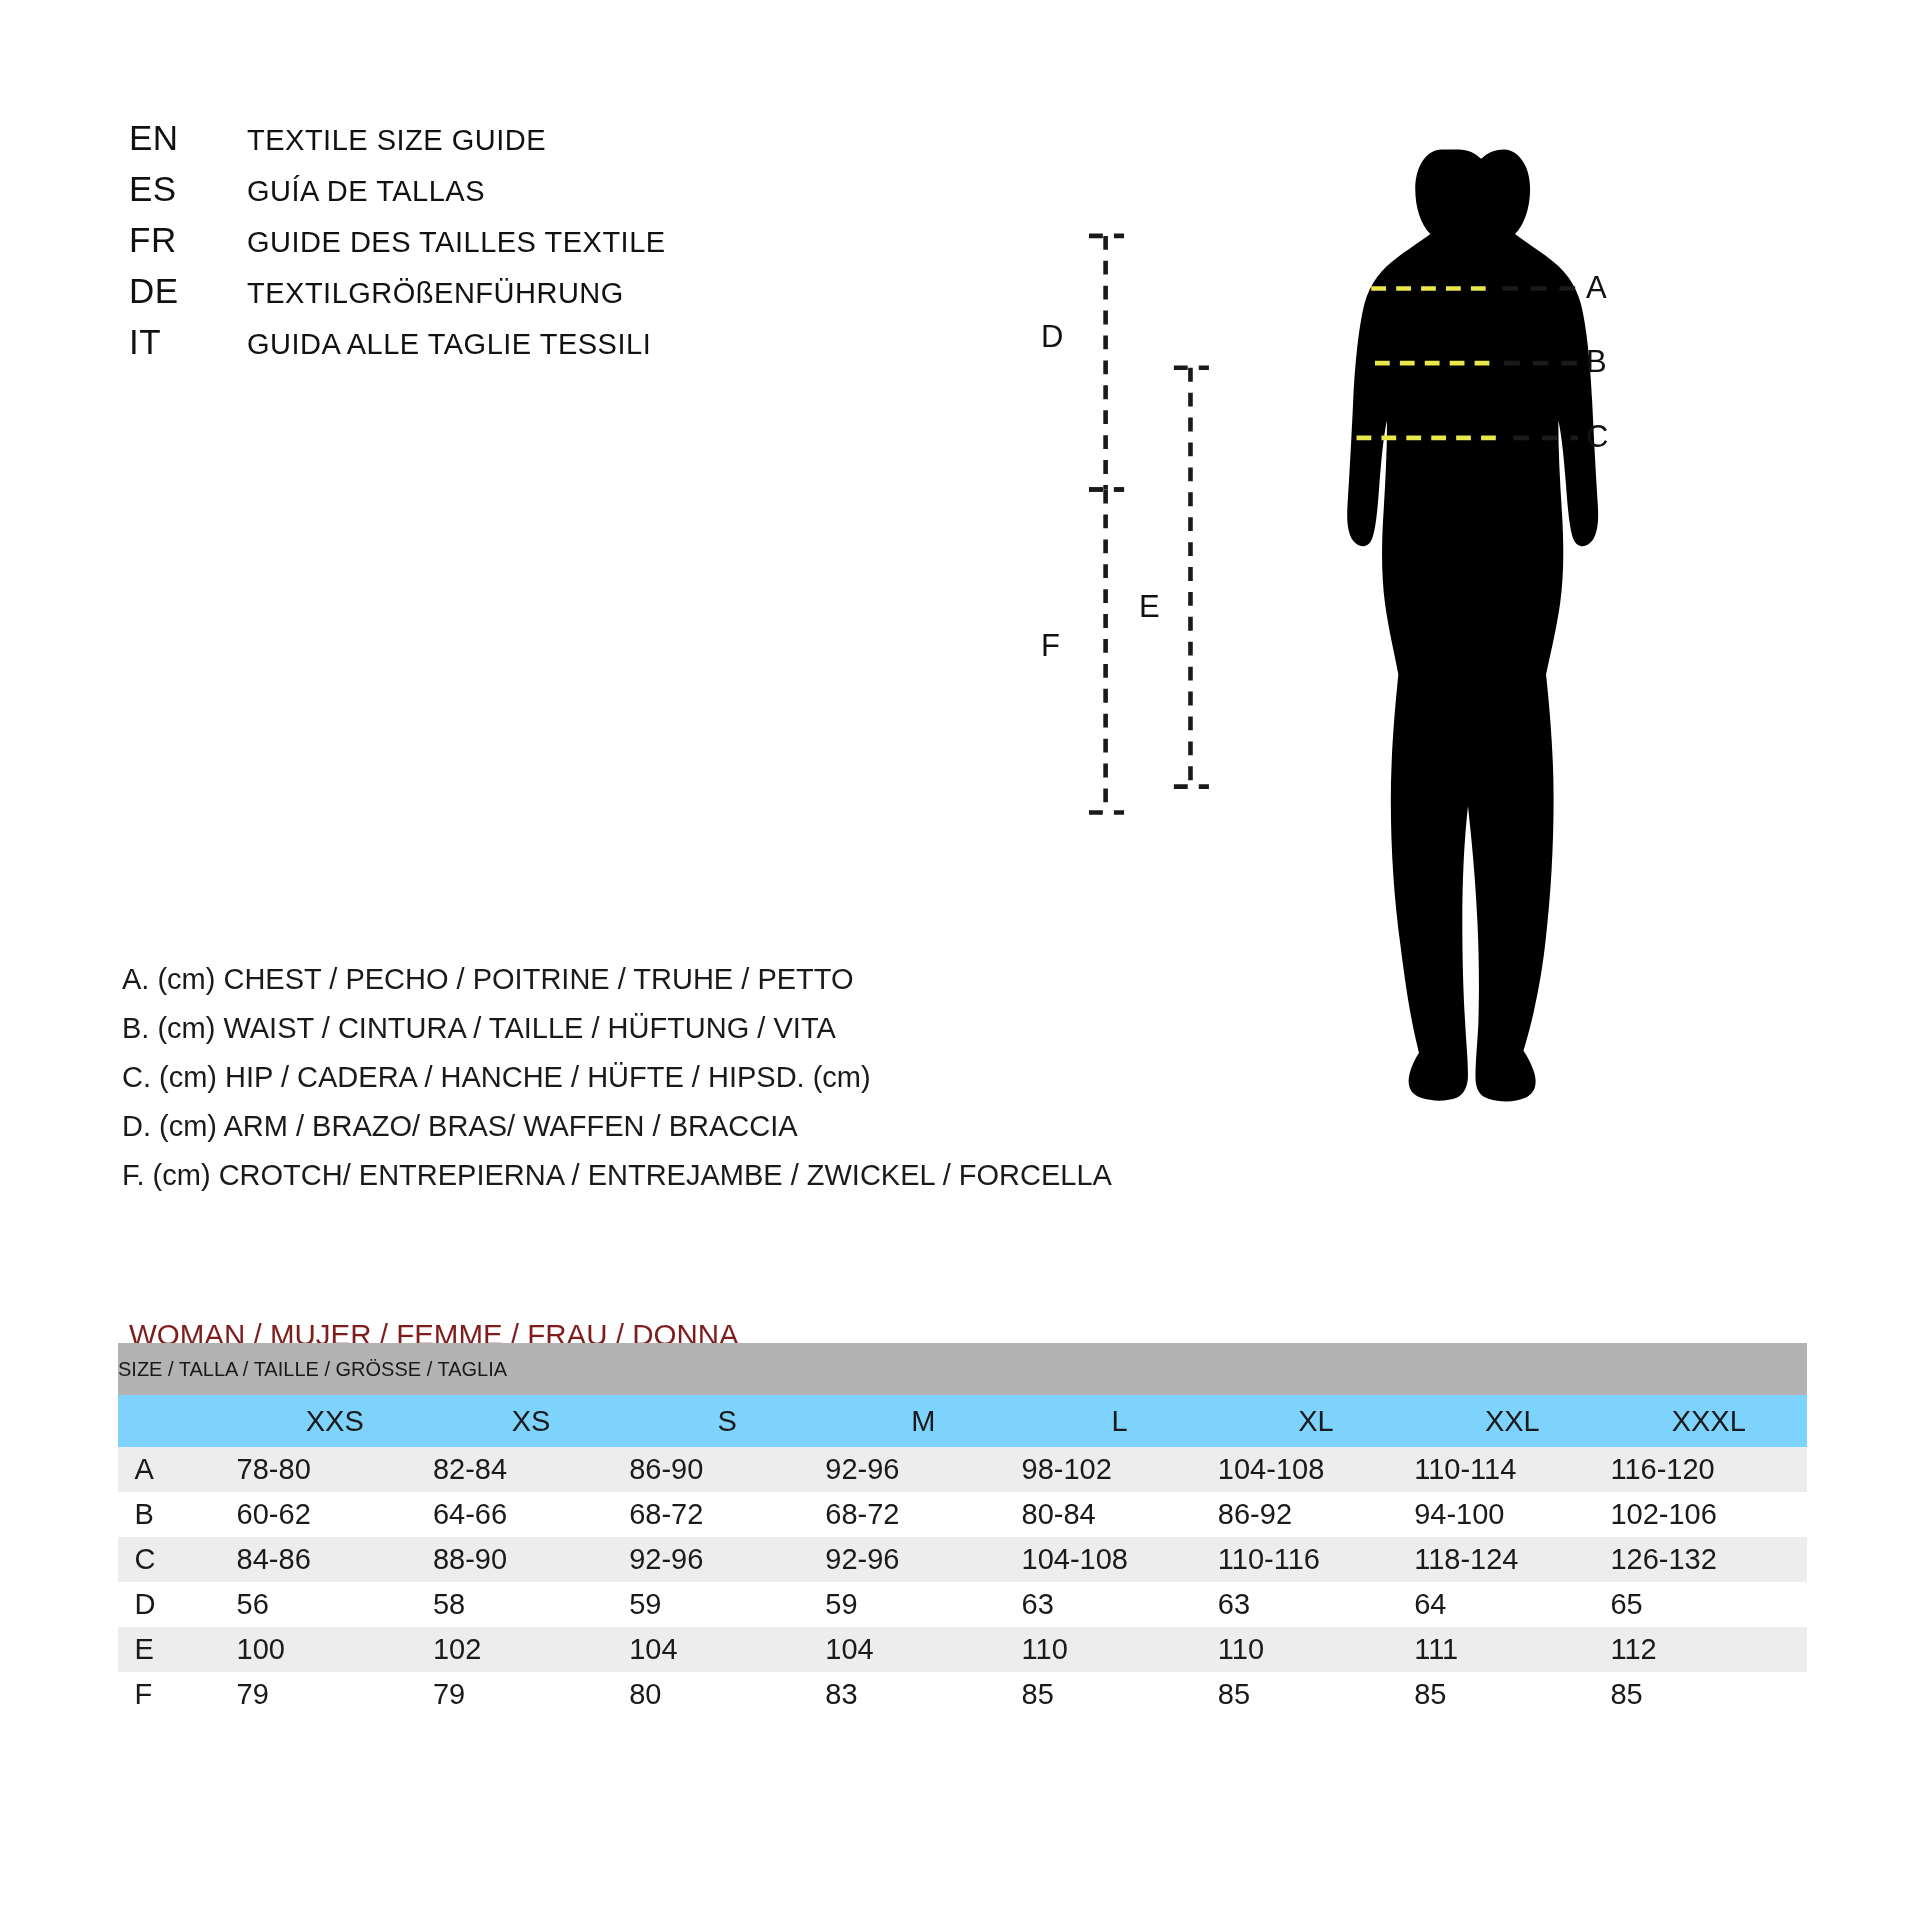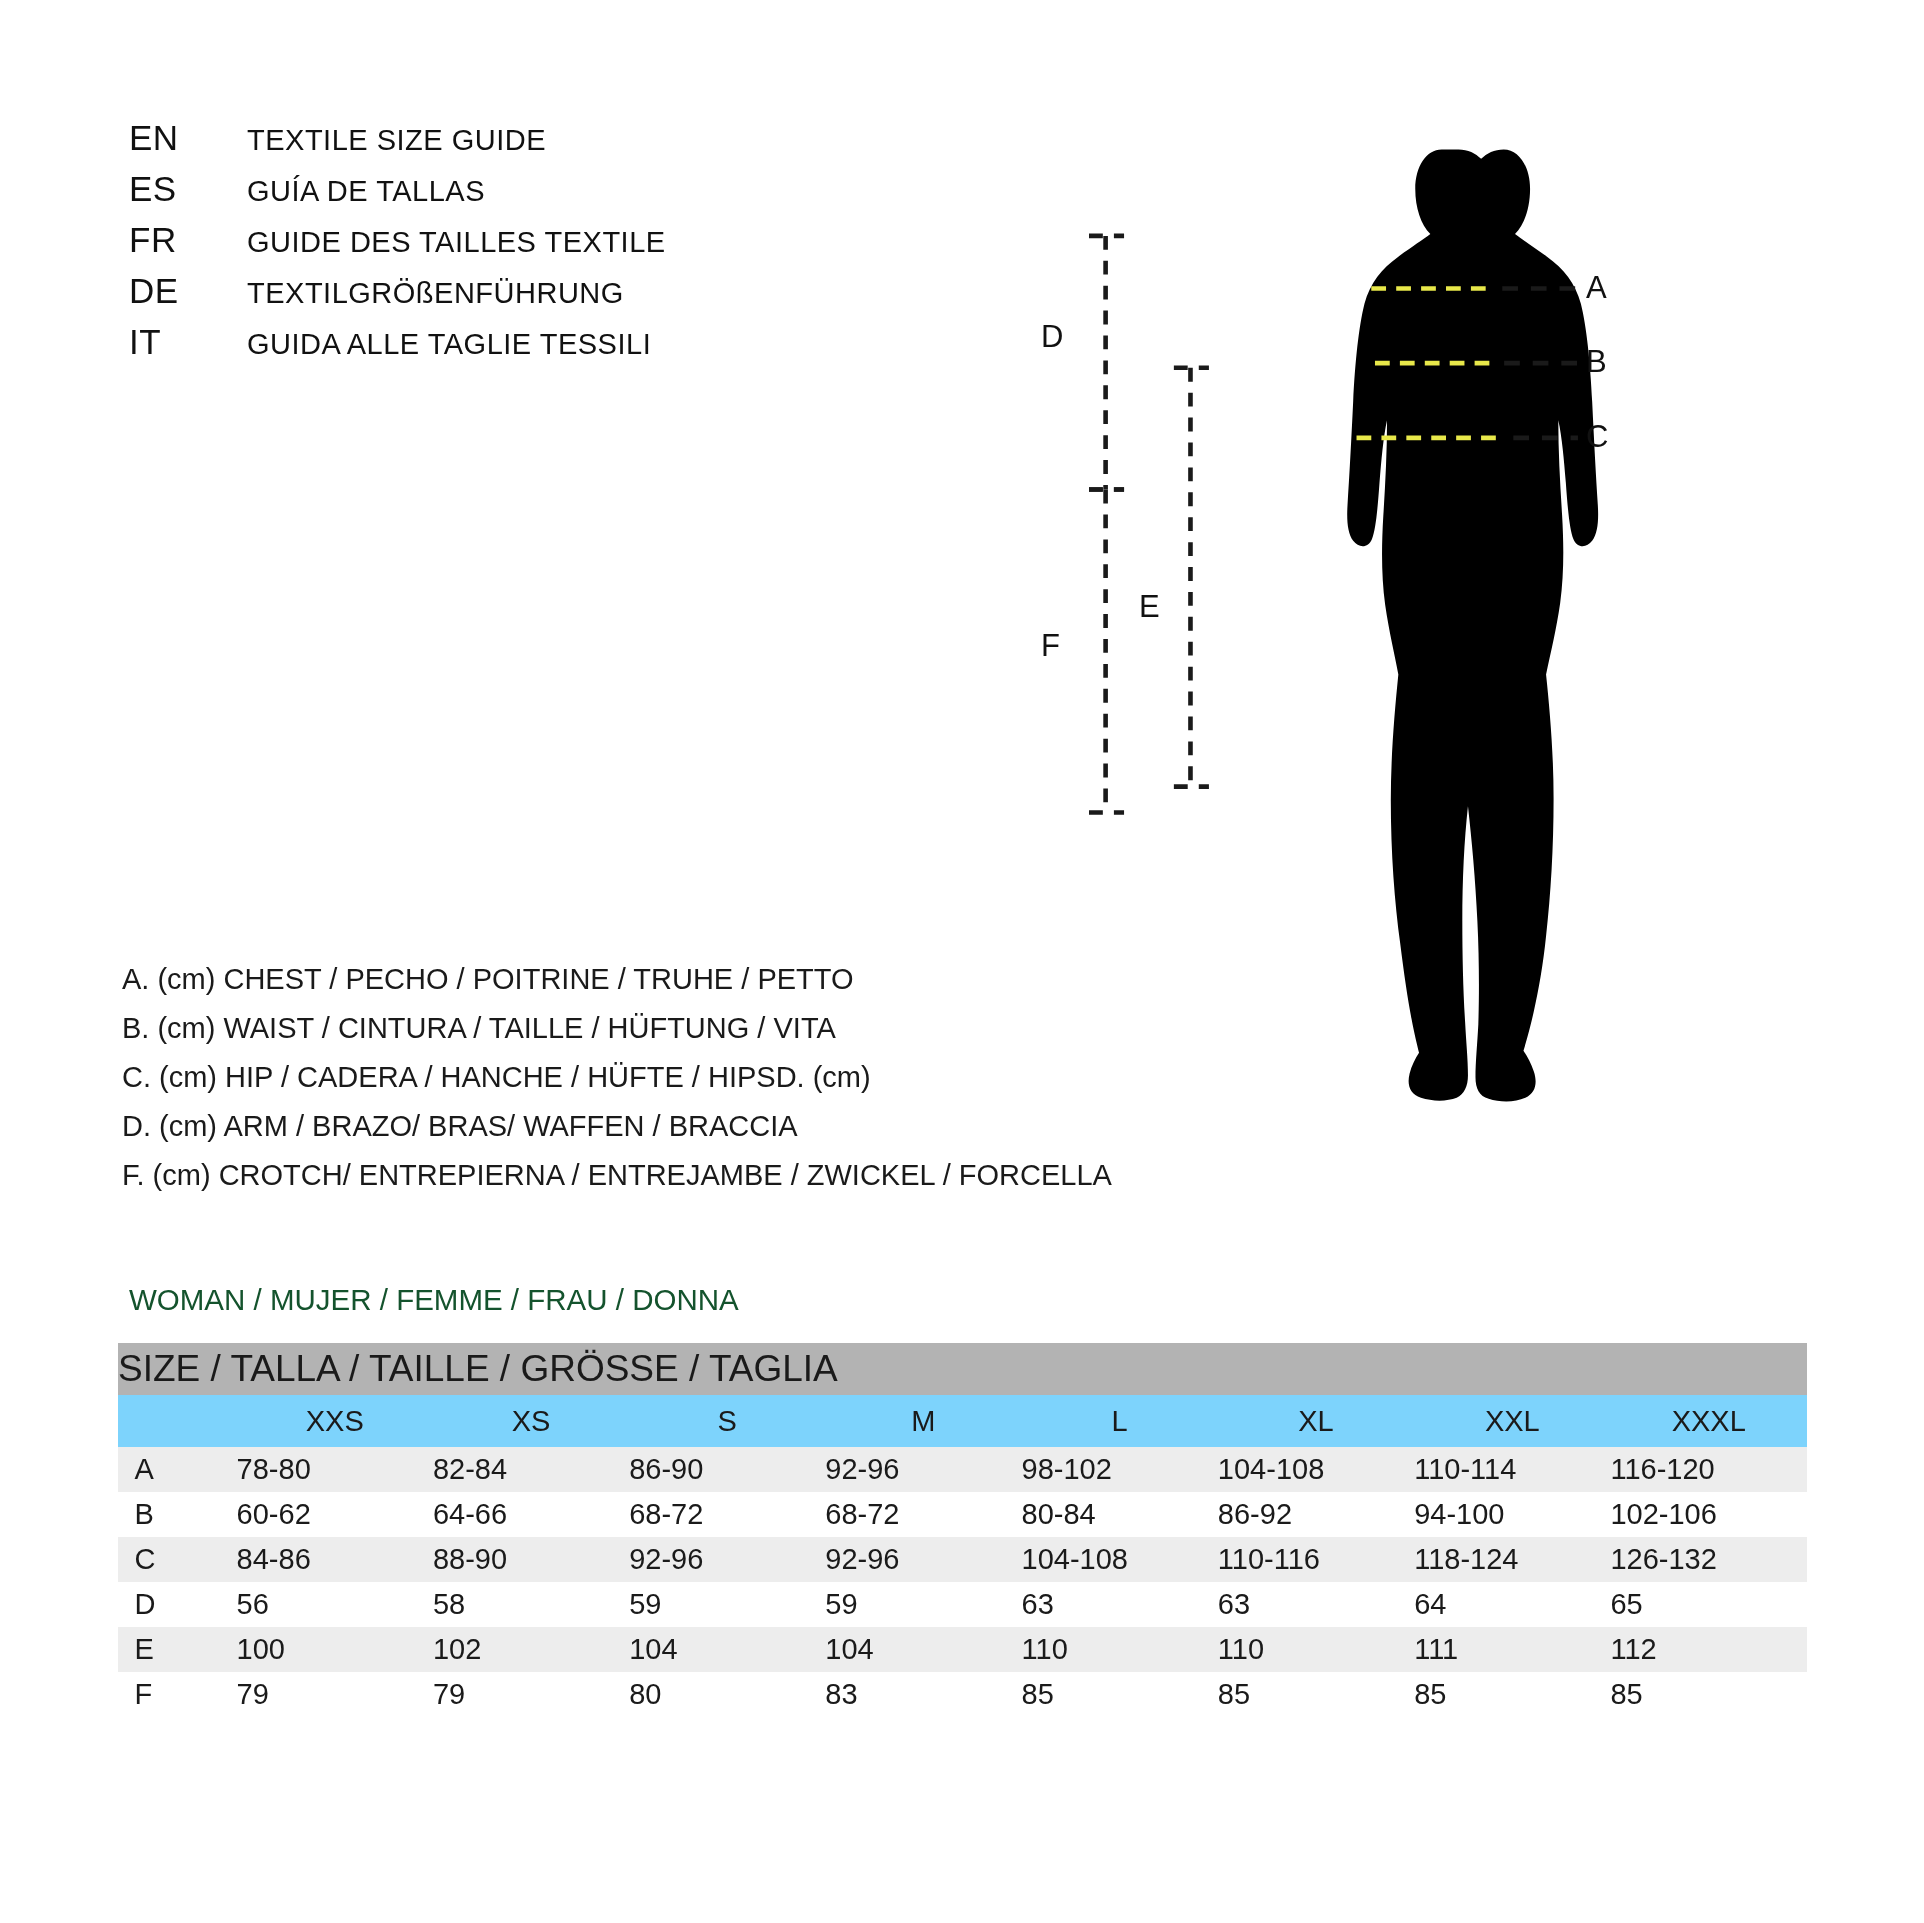--- a/index.html
+++ b/index.html
@@ -51,44 +51,44 @@
   .legend-row {
     font-size: 29px;
     line-height: 49px;
     color: #1a1a1a;
     white-space: nowrap;
   }
 
   #gender-label {
     position: absolute;
     left: 129px;
-    top: 1283px;
+    top: 1318px;
     font-size: 29.5px;
-    color: #14532d;
+    color: #7f1d1d;
     white-space: nowrap;
   }
 
   
   #size-table {
     position: absolute;
     left: 118px;
     top: 1343px;
     width: 1689px;
     border-collapse: collapse;
     font-size: 29px;
   }
   #size-table td, #size-table th {
     padding: 0;
     font-weight: normal;
   }
   .tbl-head-row td {
     background: #b3b3b3;
     color: #1a1a1a;
     height: 52px;
-    font-size: 37px;
+    font-size: 20px;
     text-align: left;
     padding-left: 16.6px;
   }
   .tbl-sizes-row td {
     height: 52px;
     text-align: center;
     color: #1a1a1a;
     background: #7dd3fc;
   }
   .tbl-row td {

